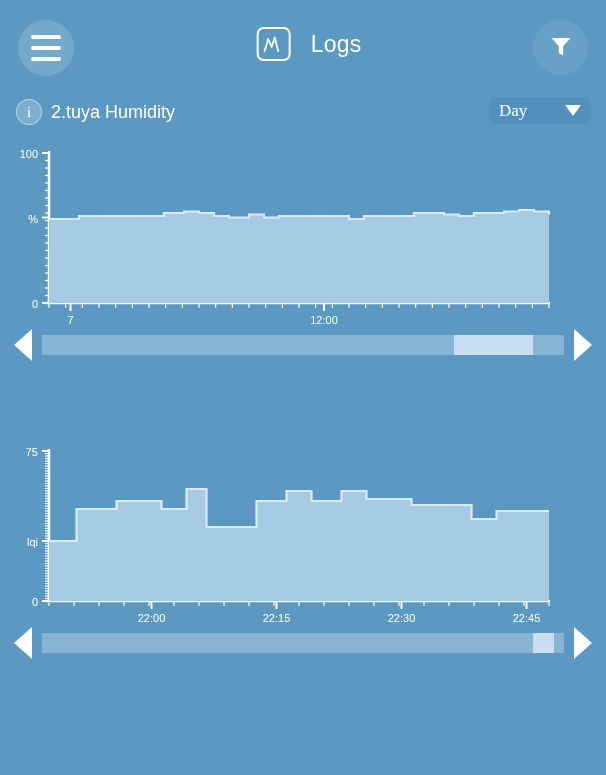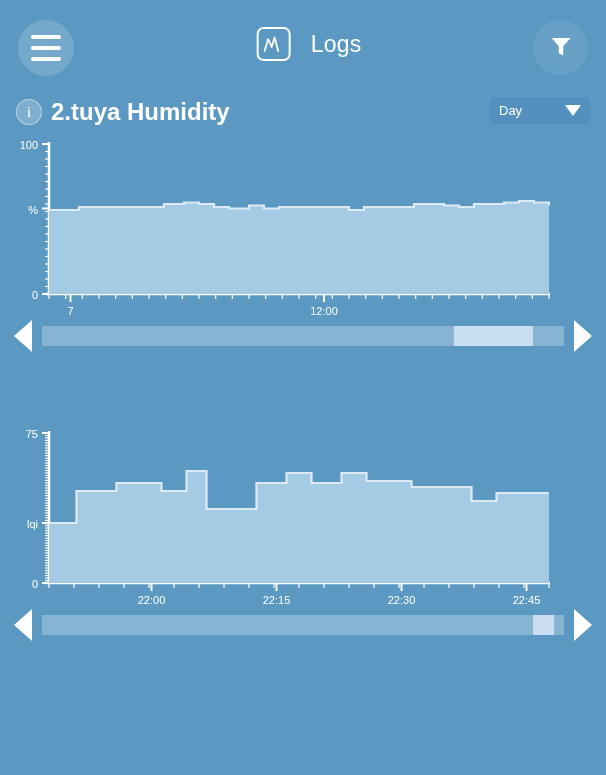--- a/index.html
+++ b/index.html
@@ -82,49 +82,50 @@
     display: flex; align-items: center; justify-content: center;
     margin-right: 9px;
     cursor: pointer;
   }
   .item-icon .i-glyph {
     font-size: 15px; line-height: 1;
     font-family: "Liberation Serif", serif;
     color: #ffffff;
   }
   .chart-title {
-    font-size: 24px;
-    font-weight: 700;
+    font-size: 18px;
+    font-weight: 400;
     white-space: nowrap;
   }
   .range-select {
     position: absolute;
     right: 0; top: 1px;
     width: 100px; height: 27px;
     background: #5490bd;
     border-radius: 4px;
     display: flex; align-items: center;
     padding: 0 9px;
     cursor: pointer;
   }
   .range-select .rs-label {
-    font-size: 13px;
+    font-size: 17px;
     flex: 1;
+    font-family: Liberation Serif, serif;
   }
   .range-select .rs-caret {
     width: 0; height: 0;
     border-left: 8px solid transparent;
     border-right: 8px solid transparent;
     border-top: 11px solid #ffffff;
   }
 
   
   .plot-wrap {
     position: relative;
-    margin-top: 6px;
+    margin-top: 15px;
   }
   .plot-svg { display: block; }
 
   
   .scrollbar {
     display: flex;
     align-items: center;
     height: 34px;
     margin: 0 14px;
     gap: 10px;

